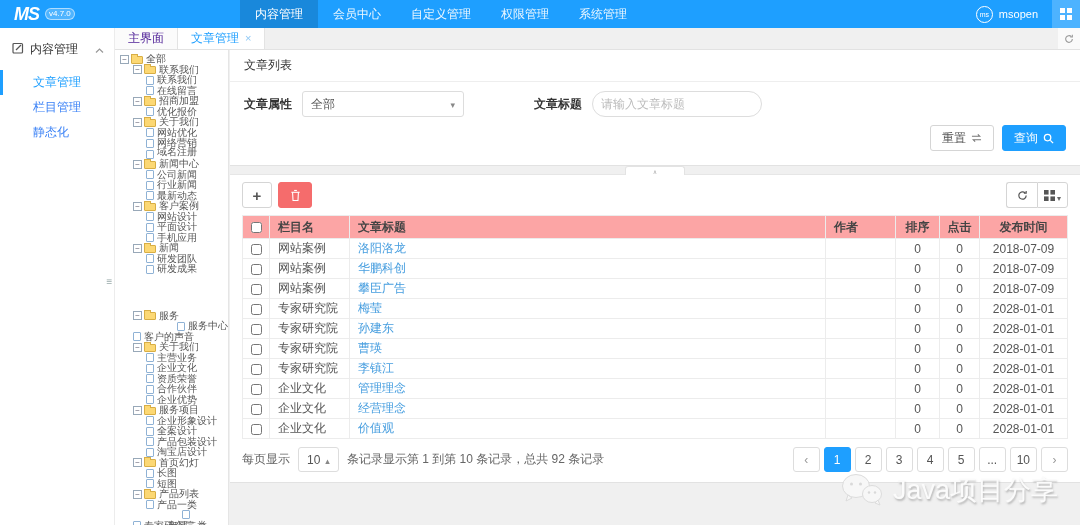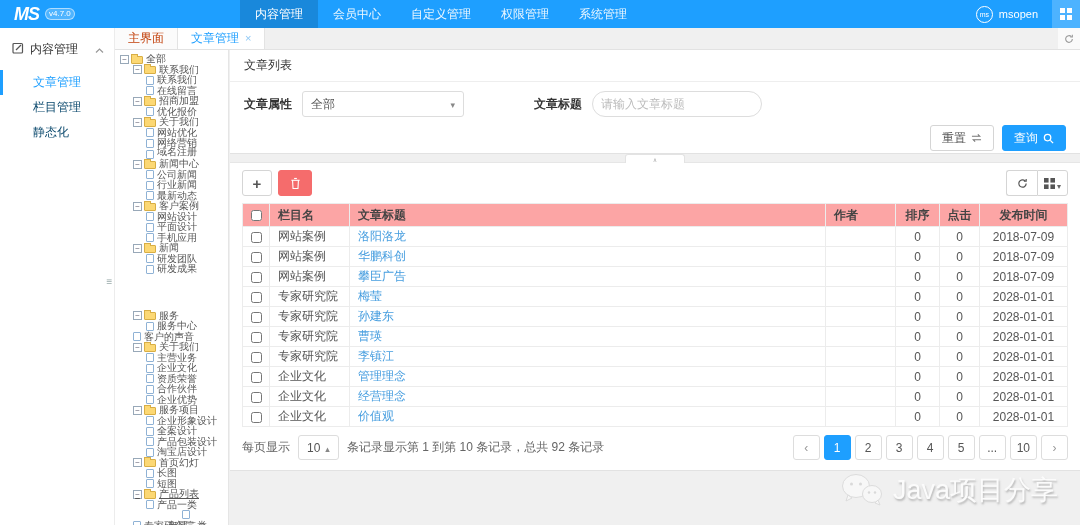--- a/index.html
+++ b/index.html
@@ -16,29 +16,29 @@
   .menu-item.active{background:rgba(0,0,0,.14);color:#fff}
   .top-right{margin-left:auto;display:flex;align-items:center;height:28px}
   .avatar{width:17px;height:17px;border:1px solid #fff;border-radius:50%;color:#fff;font-size:7px;display:flex;align-items:center;justify-content:center;margin-right:6px}
   .username{color:#fff;font-size:11px;margin-right:14px}
   .grid-btn{width:28px;height:28px;background:#4db3ff;display:flex;align-items:center;justify-content:center}
 
   
   .sidebar{position:absolute;left:0;top:28px;bottom:0;width:115px;background:#fff;border-right:1px solid #ececec;z-index:2}
   .side-group{display:flex;align-items:center;gap:6px;padding:13px 10px 12px 12px;font-size:12px;color:#333}
   .side-group .chev{margin-left:auto}
-  .side-item{height:25px;line-height:25px;padding-left:30px;font-size:12px;color:#0c4a6e;cursor:pointer;border-left:3px solid transparent}
+  .side-item{height:25px;line-height:25px;padding-left:30px;font-size:12px;color:#3b82f6;cursor:pointer;border-left:3px solid transparent}
   .side-item.active{color:#1e9fff;border-left-color:#1e9fff}
   .tree-handle{position:absolute;left:104px;top:270px;width:11px;height:24px;color:#9aa;font-size:10px;line-height:24px;text-align:center;z-index:4}
   .tree-handle::before{content:'\2261'}
 
   
   .tabbar{position:absolute;left:115px;top:28px;right:0;height:22px;background:#f0f0f0;border-bottom:1px solid #e2e2e2;display:flex;align-items:stretch;z-index:3}
   .tabs{display:flex}
-  .tab{height:21px;padding:0 13px;background:#fbfbfb;border-right:1px solid #e3e3e3;font-size:12px;color:#c2410c;display:flex;align-items:center;gap:6px;cursor:pointer}
+  .tab{height:21px;padding:0 13px;background:#fbfbfb;border-right:1px solid #e3e3e3;font-size:12px;color:#4c1d95;display:flex;align-items:center;gap:6px;cursor:pointer}
   .tab.active{background:#fff;color:#1e9fff}
   .tab-close{font-size:11px;color:#8ec8f5;line-height:1}
   .tab-close::before{content:'\00d7'}
   .tab-refresh{margin-left:auto;width:22px;display:flex;align-items:center;justify-content:center;color:#999;background:#fafafa;cursor:pointer}
 
   
   .treepanel{position:absolute;left:115px;top:50px;bottom:0;width:114px;background:#fff;border-right:1px solid #e5e5e5;padding:4px 0 0 0;overflow:hidden;z-index:1}
   .tnode{height:10.5px;display:flex;align-items:center;font-size:10px;color:#555;white-space:nowrap;cursor:pointer}
   .expander{flex:none;display:inline-block;width:9px;height:9px;line-height:7px;text-align:center;border:1px solid #98a8b8;background:#fff;color:#667;font-size:8px;margin-right:2px}
   .expander::before{content:'\2212'}
@@ -50,21 +50,21 @@
   .main{position:absolute;left:230px;top:50px;right:0;bottom:0}
   .card1{background:#fff;border-bottom:1px solid #e2e2e2}
   .panel-title{padding:7px 14px;font-size:12px;color:#333;border-bottom:1px solid #eee}
   .filter-row{display:flex;align-items:center;padding:9px 14px 2px}
   .f-label{font-size:12px;color:#333;font-weight:bold;margin-right:10px}
   .f-label.second{margin-left:70px}
   .f-select{width:162px;height:26px;border:1px solid #ddd;border-radius:3px;display:flex;align-items:center;justify-content:space-between;padding:0 8px;font-size:12px;color:#555;background:#fff;cursor:pointer}
   .f-select .caret::before{content:'\25be';font-size:9px;color:#888}
   .f-input{width:170px;height:26px;border:1px solid #ddd;border-radius:13px;padding:0 8px;font-size:12px;color:#555;outline:none}
   .f-input::placeholder{color:#bbb}
-  .actions-row{display:flex;justify-content:flex-end;gap:8px;padding:6px 14px 2px}
+  .actions-row{display:flex;justify-content:flex-end;gap:8px;padding:6px 14px 14px}
   .btn{height:26px;border-radius:3px;font-size:12px;display:inline-flex;align-items:center;gap:5px;padding:0 11px;border:1px solid #d5d5d5;background:#fff;color:#555;cursor:pointer}
   .btn-primary{background:#1e9fff;border-color:#1e9fff;color:#fff}
 
   .card2{position:relative;margin-top:8px;background:#fff;border-top:1px solid #e6e6e6;border-bottom:1px solid #e2e2e2;padding:0 12px}
   .collapse-tab{position:absolute;top:-9px;left:50%;margin-left:-30px;width:60px;height:9px;background:#fff;border:1px solid #e3e3e3;border-bottom:none;border-radius:3px 3px 0 0;display:flex;align-items:center;justify-content:center;color:#aaa;font-size:6px;cursor:pointer}
   .collapse-tab::before{content:'\2227'}
   .toolbar{display:flex;align-items:center;padding:7px 0}
   .tool-btn{width:30px;height:26px;border:1px solid #d5d5d5;background:#fff;border-radius:3px;display:flex;align-items:center;justify-content:center;color:#444;font-size:15px;margin-right:6px;cursor:pointer}
   .tool-btn.plus::before{content:'+';font-weight:bold;color:#555}
   .tool-btn.danger{background:#f56c6c;border-color:#f56c6c;width:34px}
@@ -258,21 +258,21 @@
         </div>
         <div class="tnode" style="padding-left: 31px;">
           <span class="file-ic"></span>
           <span>研发成果</span>
         </div>
         <div class="tnode" style="padding-left: 18px; margin-top: 36px;">
           <span class="expander"></span>
           <span class="folder-ic"></span>
           <span>服务</span>
         </div>
-        <div class="tnode" style="padding-left: 31px;">
+        <div class="tnode" style="padding-left: 31px; justify-content: flex-end;">
           <span class="file-ic"></span>
           <span>服务中心</span>
         </div>
         <div class="tnode" style="padding-left: 18px;">
           <span class="file-ic"></span>
           <span>客户的声音</span>
         </div>
         <div class="tnode" style="padding-left: 18px;">
           <span class="expander"></span>
           <span class="folder-ic"></span>
@@ -325,21 +325,21 @@
           <span>首页幻灯</span>
         </div>
         <div class="tnode" style="padding-left: 31px;">
           <span class="file-ic"></span>
           <span>长图</span>
         </div>
         <div class="tnode" style="padding-left: 31px;">
           <span class="file-ic"></span>
           <span>短图</span>
         </div>
-        <div class="tnode" style="padding-left: 18px; text-decoration: underline;">
+        <div class="tnode" style="padding-left: 18px;">
           <span class="expander"></span>
           <span class="folder-ic"></span>
           <span>产品列表</span>
         </div>
         <div class="tnode" style="padding-left: 31px;">
           <span class="file-ic"></span>
           <span>产品一类</span>
         </div>
         <div class="tnode" style="padding-left: 31px; flex-direction: column;">
           <span class="file-ic"></span>

